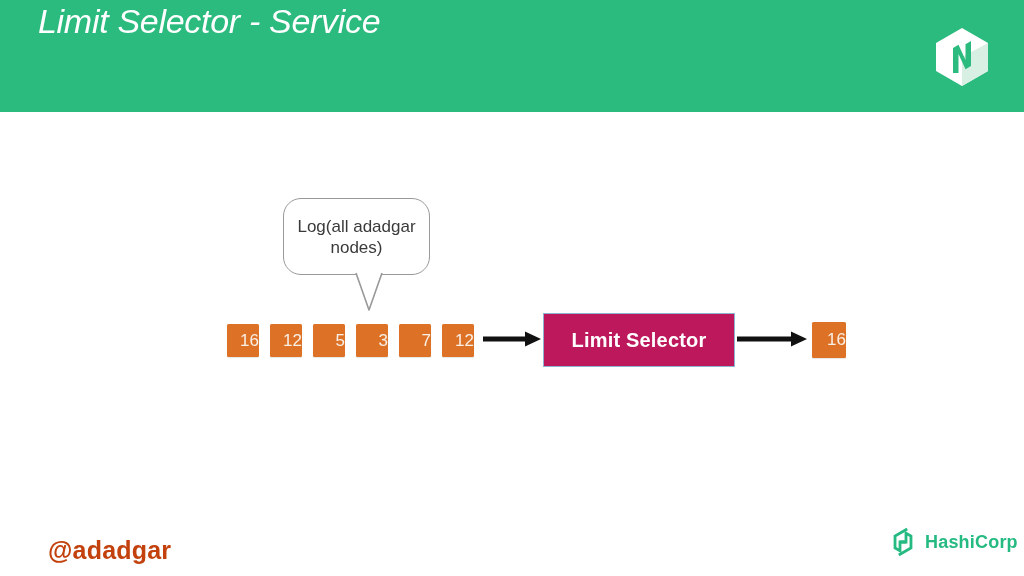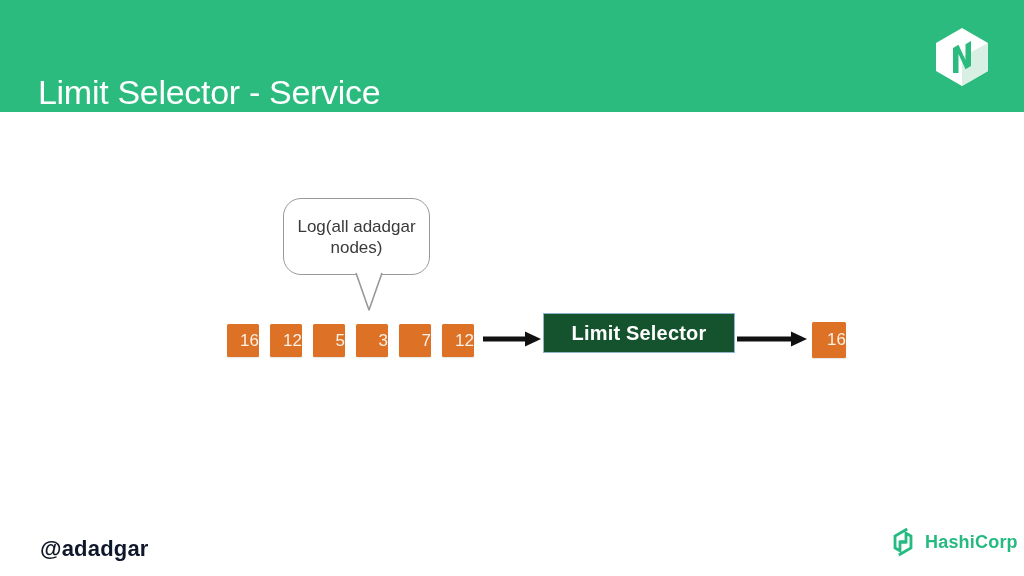--- a/index.html
+++ b/index.html
@@ -12,21 +12,22 @@
     font-family: "Liberation Sans", "DejaVu Sans", sans-serif;
   }
 
   
   .slide-header {
     position: absolute;
     top: 0; left: 0; right: 0;
     height: 112px;
     background: #2bbb7e;
     display: flex;
-    align-items: flex-end;
+    align-items: flex-start;
+    font-style: italic;
   }
   .slide-title {
     margin: 0 0 0 38px;
     padding-top: 2px;
     font-size: 34px;
     font-weight: 500;
     letter-spacing: -0.3px;
     color: #ffffff;
   }
   .nomad-logo {
@@ -94,41 +95,41 @@
 
   .flow-arrow { position: absolute; }
   .arrow-in  { left: 483px; top: 330px; }
   .arrow-out { left: 737px; top: 330px; }
 
   .processor {
     position: absolute;
     left: 543px;
     top: 313px;
     width: 192px;
-    height: 40px;
+    height: 54px;
     box-sizing: border-box;
-    background: #14532d;
+    background: #be185d;
     border: 1px solid #8fb4cd;
     display: flex;
     align-items: center;
     justify-content: center;
     color: #ffffff;
     font-size: 20px;
     font-weight: 700;
     letter-spacing: 0.2px;
   }
 
   
   .handle {
     position: absolute;
-    left: 40px;
+    left: 48px;
     top: 536px;
-    font-size: 22px;
+    font-size: 25px;
     font-weight: 700;
-    color: #0f172a;
+    color: #c2410c;
     letter-spacing: 0.2px;
   }
   .hashicorp {
     position: absolute;
     left: 888px;
     top: 527px;
     display: flex;
     align-items: center;
     gap: 7px;
   }

